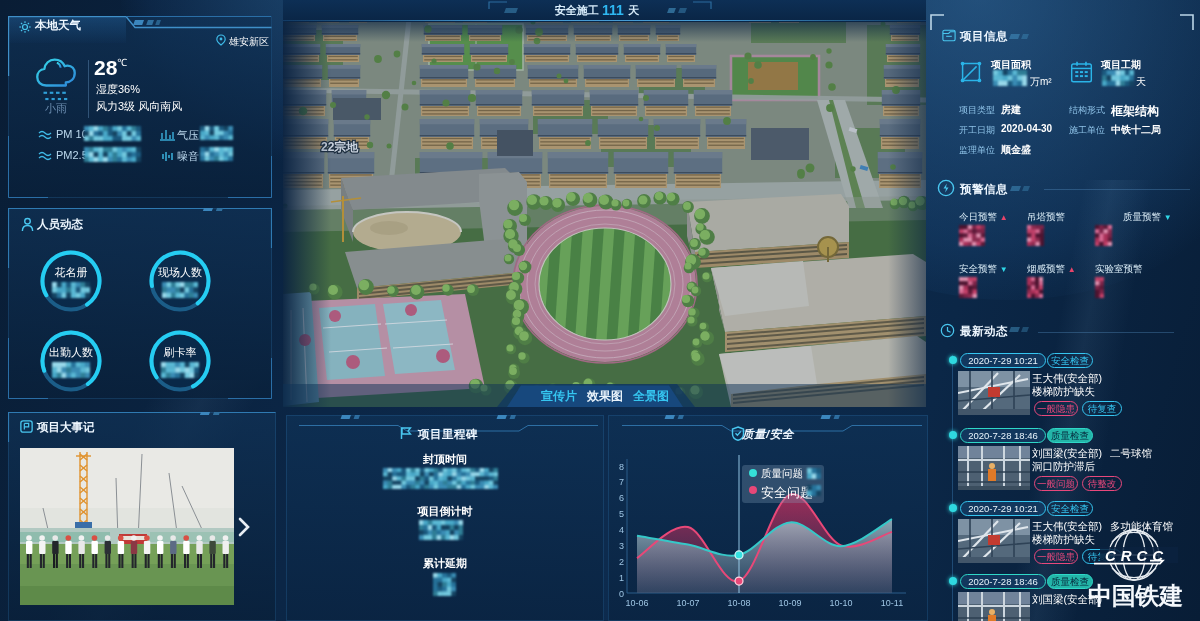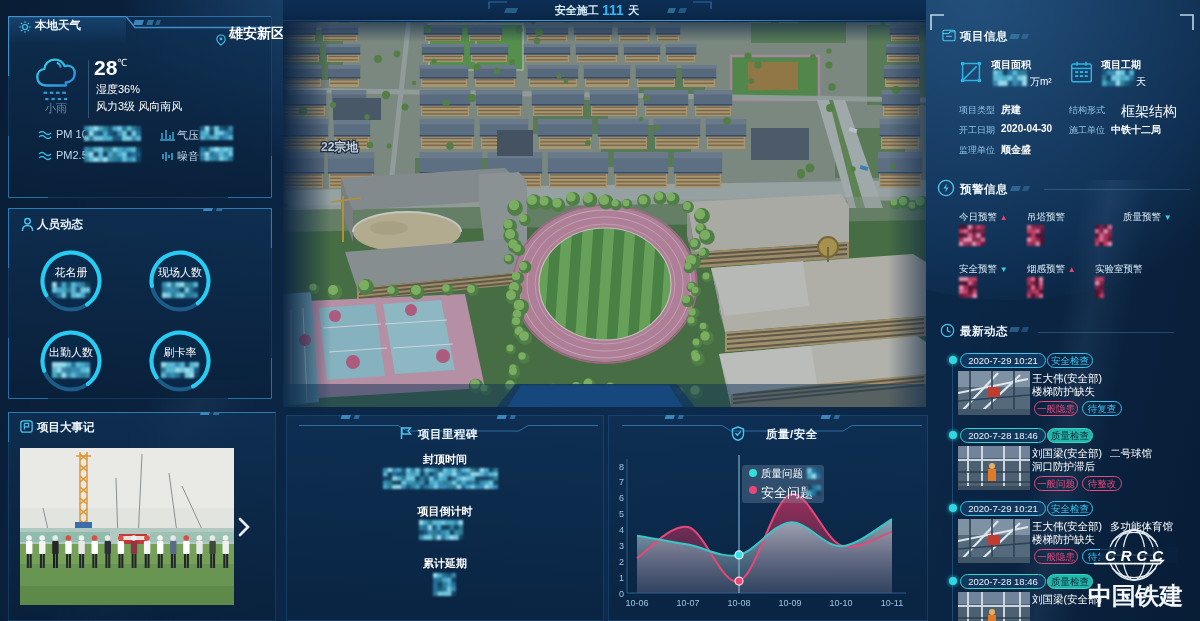--- a/index.html
+++ b/index.html
@@ -73,21 +73,21 @@
    </g>
  </svg>
 
  <div class="abs ptitle" style="left:27px;top:2px;letter-spacing:0;">本地天气</div>
 
  <svg class="abs" style="left:208px;top:18px;" width="10" height="12" viewBox="0 0 12 14">
    <path d="M6,1 C8.8,1 11,3.2 11,6 C11,9 6,13 6,13 C6,13 1,9 1,6 C1,3.2 3.2,1 6,1 Z" fill="none" stroke="#3fbbe8" stroke-width="1.4"></path>
    <circle cx="6" cy="5.8" r="1.7" fill="#3fbbe8"></circle>
  </svg>
 
- <div class="abs val" style="left:221px;top:9px;font-size:14px;font-weight:bold;white-space:nowrap;">雄安新区</div>
+ <div class="abs val" style="left:221px;top:19px;font-size:10px;font-weight:normal;white-space:nowrap;">雄安新区</div>
 
  <svg class="abs" style="left:27px;top:40px;" width="42" height="50" viewBox="0 0 46 56">
    <defs>
           <linearGradient id="cg" x1="0" y1="0" x2="1" y2="1">
      <stop offset="0" stop-color="#35d8e8"></stop>
             <stop offset="1" stop-color="#2e86d8"></stop>
           </linearGradient>
         </defs>
    <path d="M12,37 C6,37 2,33 2,27.5 C2,22.5 5.5,19 10,18.5 C10.5,12.5 15.5,8 21.5,8 C26.5,8 30.8,11 32.6,15.4 C33.6,15 34.8,14.8 36,14.8 C40.9,14.8 44,18.6 44,23 C44,30 39,33.5 34,33.7 L34,37 Z" transform="translate(0,-4)" fill="none" stroke="url(#cg)" stroke-width="2.6" stroke-linejoin="round"></path>
    <path d="M24,11.5 C26.5,12.5 28,14.8 28.2,17.2" transform="translate(0,-4)" fill="none" stroke="url(#cg)" stroke-width="2.2"></path>
@@ -1448,20 +1448,21 @@
 <line x1="48" y1="192" x2="78" y2="188" stroke="#d8a430" stroke-width="1.5"></line>
 <text x="38" y="141" font-size="12" font-weight="bold" fill="#f2f6fa" stroke="#202e3a" stroke-width="2.5" paint-order="stroke" font-family="Liberation Sans">22宗地</text>
 <rect width="643" height="397" fill="#17375e" opacity="0.19"></rect>
 <rect x="0" y="0" width="643" height="32" fill="url(#fadeT)"></rect>
 <rect x="0" y="0" width="48" height="397" fill="url(#fadeL)"></rect>
 <rect x="605" y="0" width="38" height="397" fill="url(#fadeR)"></rect>
 <rect x="0" y="374" width="643" height="23" fill="#0d3156" opacity="0.5"></rect>
 <polygon points="214,397 232,374 394,374 412,397" fill="#10375f" opacity="0.8"></polygon>
 <polygon points="224,397 238,375.5 386,375.5 400,397" fill="#17487d"></polygon>
 </svg>
+<div class="abs" style="left:226px;top:378px;width:192px;text-align:center;white-space:nowrap;font-size:12px;font-weight:bold;"><span style="color:#35c5f0;">宣传片</span><span style="color:#e8f2fa;padding:0 10px;">效果图</span><span style="color:#35c5f0;">全景图</span></div>
 </div>
 
 <div class="panel" style="left:286px;top:415px;width:318px;height:206px;background:linear-gradient(180deg,rgba(14,48,84,.85),rgba(10,36,66,.9));">
  <svg width="318" height="26" style="position:absolute;left:0;top:0;">
 
   <path d="M13,10.5 L112,10.5 L121,16 L233,16 L242,10.5 L312,10.5" fill="none" stroke="#2d6fa4" stroke-width="1"></path>
   <g fill="#3b86bd">
           <rect x="56" y="0" width="9" height="4" transform="skewX(-20)" transform-origin="56 0"></rect>
           <rect x="69" y="0" width="5" height="4" transform="skewX(-20)" transform-origin="69 0" opacity="0.7"></rect>
           <rect x="212" y="0" width="9" height="4" transform="skewX(-20)" transform-origin="212 0"></rect>
@@ -1692,21 +1693,21 @@
           <rect x="214" y="0" width="9" height="4" transform="skewX(-20)" transform-origin="214 0"></rect>
           <rect x="227" y="0" width="5" height="4" transform="skewX(-20)" transform-origin="227 0" opacity="0.7"></rect>
         </g>
 </svg>
 
 <svg class="abs" style="left:123px;top:11px;" width="14" height="15" viewBox="0 0 14 15">
 <path d="M7,1 L12.5,3 L12.5,8 C12.5,11.5 10,13.5 7,14.3 C4,13.5 1.5,11.5 1.5,8 L1.5,3 Z" fill="none" stroke="#49c6ef" stroke-width="1.4"></path>
 <path d="M4.5,7.2 L6.4,9.2 L9.8,5.4" fill="none" stroke="#49c6ef" stroke-width="1.4"></path>
 </svg>
 
-<div class="abs ptitle" style="left:158px;top:12px;">质量/安全</div>
+<div class="abs ptitle" style="left:134px;top:12px;font-style:italic;">质量/安全</div>
 
 <svg class="abs" style="left:0;top:0;" width="320" height="206" viewBox="0 0 320 206">
 <defs>
 <linearGradient id="qf" x1="0" y1="0" x2="0" y2="1">
             <stop offset="0" stop-color="#a6bcc6" stop-opacity="0.85"></stop>
             <stop offset="1" stop-color="#42607a" stop-opacity="0.5"></stop>
           </linearGradient>
 <linearGradient id="sf" x1="0" y1="0" x2="0" y2="1">
             <stop offset="0" stop-color="#cc2f5e" stop-opacity="0.75"></stop>
             <stop offset="1" stop-color="#cc2f5e" stop-opacity="0.1"></stop>
@@ -1862,21 +1863,21 @@
         <rect x="13.7" y="10.7" width="5.0" height="5.7" fill="#98d8ea"></rect>
         <rect x="18.3" y="10.7" width="5.0" height="5.7" fill="#2f7e96"></rect>
         <rect x="22.9" y="10.7" width="5.0" height="5.7" fill="#1b597e"></rect>
         <rect x="27.4" y="10.7" width="5.0" height="5.7" fill="#154462"></rect>
       </svg>
  <div class="abs val" style="left:202px;top:75px;font-size:10px;">天</div>
 
  <div class="abs lbl" style="left:25px;top:104px;font-size:9px;">项目类型</div>
  <div class="abs val" style="left:67px;top:103px;font-size:10px;font-weight:bold;">房建</div>
  <div class="abs lbl" style="left:135px;top:104px;font-size:9px;">结构形式</div>
- <div class="abs val" style="left:187px;top:103px;font-size:14px;font-weight:normal;">框架结构</div>
+ <div class="abs val" style="left:177px;top:103px;font-size:12px;font-weight:bold;">框架结构</div>
 
  <div class="abs lbl" style="left:25px;top:124px;font-size:9px;">开工日期</div>
  <div class="abs val" style="left:67px;top:123px;font-size:10px;font-weight:bold;">2020-04-30</div>
  <div class="abs lbl" style="left:135px;top:124px;font-size:9px;">施工单位</div>
  <div class="abs val" style="left:177px;top:123px;font-size:10px;font-weight:bold;">中铁十二局</div>
 
  <div class="abs lbl" style="left:25px;top:144px;font-size:9px;">监理单位</div>
  <div class="abs val" style="left:67px;top:143px;font-size:10px;font-weight:bold;">顺金盛</div>
 </div>
 

